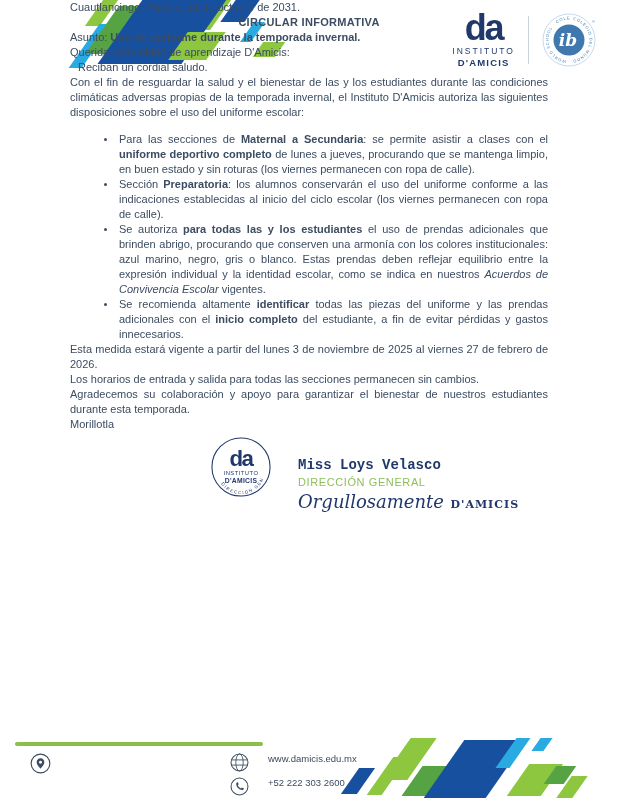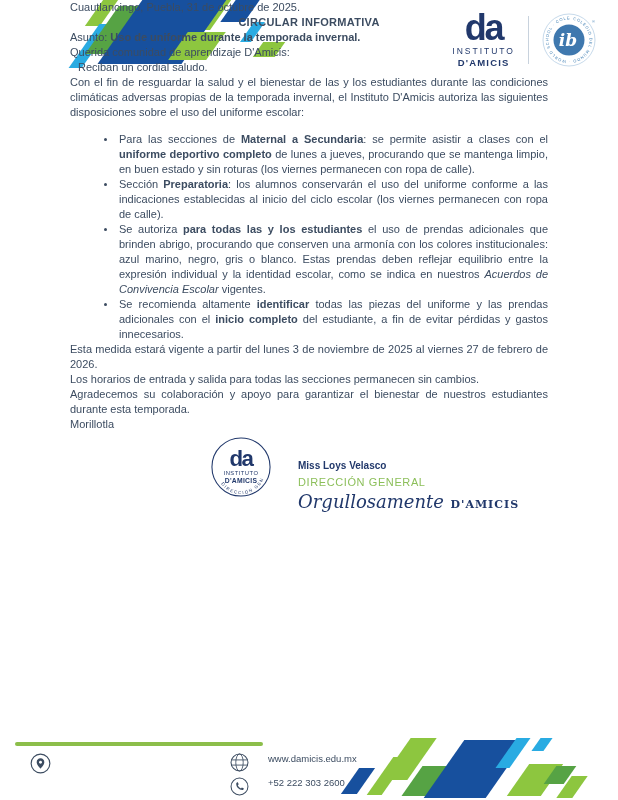--- a/index.html
+++ b/index.html
@@ -36,21 +36,21 @@
   ul.disposiciones li{text-align:justify;margin:0;padding-left:2px;}
   ul.disposiciones li::marker{color:var(--text-navy,#3C4C61);font-size:10px;}
   .validity{margin-top:16px;text-align:justify;}
   .schedules{margin-top:14px;}
   .closing{margin-top:17px;text-align:justify;}
   .attentively{margin-top:3px;margin-left:228px;}
 
   
   .signature{display:flex;margin-left:140px;margin-top:4px;gap:26px;align-items:flex-start;}
   .sig-text{padding-top:22px;}
-  .sig-name{font-size:10px;font-weight:bold;color:var(--brand-navy,#21386B);}
+  .sig-name{font-size:14px;font-weight:bold;color:var(--brand-navy,#21386B);font-family:Liberation Mono, monospace;}
   .sig-role{font-size:11px;color:var(--role-green,#8CBF5A);letter-spacing:.6px;margin-top:2px;}
   .sig-tagline{margin-top:4px;color:var(--brand-navy,#21386B);font-family:"DejaVu Serif",serif;}
   .tag-script{font-style:italic;font-size:18px;}
   .tag-brand{font-weight:bold;font-size:11px;letter-spacing:1px;margin-left:3px;}
 
   
   .footer-bar{position:absolute;left:15px;top:742px;width:248px;height:4px;border-radius:2px;
               background:var(--accent-green,#8CBE4A);}
   .footer-info{position:absolute;left:30px;top:753px;display:flex;gap:14px;font-size:9.5px;line-height:12.5px;}
   .addr-block{display:flex;gap:8px;width:186px;}
@@ -91,21 +91,21 @@
       <text font-size="4" fill="#4a86b8" letter-spacing="0.8" font-family="Liberation Sans, sans-serif">
         <textPath href="#ibring">· COLEGIO DEL MUNDO · WORLD SCHOOL · COLEGIO DEL MUNDO ·</textPath>
       </text>
       <circle cx="27" cy="27" r="15.5" fill="#3F78AE"></circle>
       <text x="26" y="33" font-size="17" font-style="italic" font-weight="bold" font-family="DejaVu Serif, serif" fill="#ffffff" text-anchor="middle">ib</text>
       <text x="50" y="10" font-size="4" fill="#4a86b8">®</text>
     </svg>
   </div>
 
   <div class="content">
-    <p class="dateline">Cuautlancingo, Puebla, 31 de octubre de 2025.</p>
+    <p class="dateline">Cuautlancingo, Puebla, 31 de octubre de 2031.</p>
     <p class="doc-title">CIRCULAR INFORMATIVA</p>
     <p class="subject"><span>Asunto: </span><span class="b">Uso de uniforme durante la temporada invernal.</span></p>
     <p class="greeting">Querida comunidad de aprendizaje D'Amicis:</p>
     <p class="salutation">Reciban un cordial saludo.</p>
     <p class="intro">Con el fin de resguardar la salud y el bienestar de las y los estudiantes durante las condiciones climáticas adversas propias de la temporada invernal, el Instituto D'Amicis autoriza las siguientes disposiciones sobre el uso del uniforme escolar:</p>
 
     <ul class="disposiciones">
       <li><span>Para las secciones de </span><span class="b">Maternal a Secundaria</span><span>: se permite asistir a clases con el </span><span class="b">uniforme deportivo completo</span><span> de lunes a jueves, procurando que se mantenga limpio, en buen estado y sin roturas (los viernes permanecen con ropa de calle).</span></li>
       <li><span>Sección </span><span class="b">Preparatoria</span><span>: los alumnos conservarán el uso del uniforme conforme a las indicaciones establecidas al inicio del ciclo escolar (los viernes permanecen con ropa de calle).</span></li>
       <li><span>Se autoriza </span><span class="b">para todas las y los estudiantes</span><span> el uso de prendas adicionales que brinden abrigo, procurando que conserven una armonía con los colores institucionales: azul marino, negro, gris o blanco.  Estas prendas deben reflejar equilibrio entre la expresión individual y la identidad escolar, como se indica en nuestros </span><span class="i">Acuerdos de Convivencia Escolar</span><span> vigentes.</span></li>

